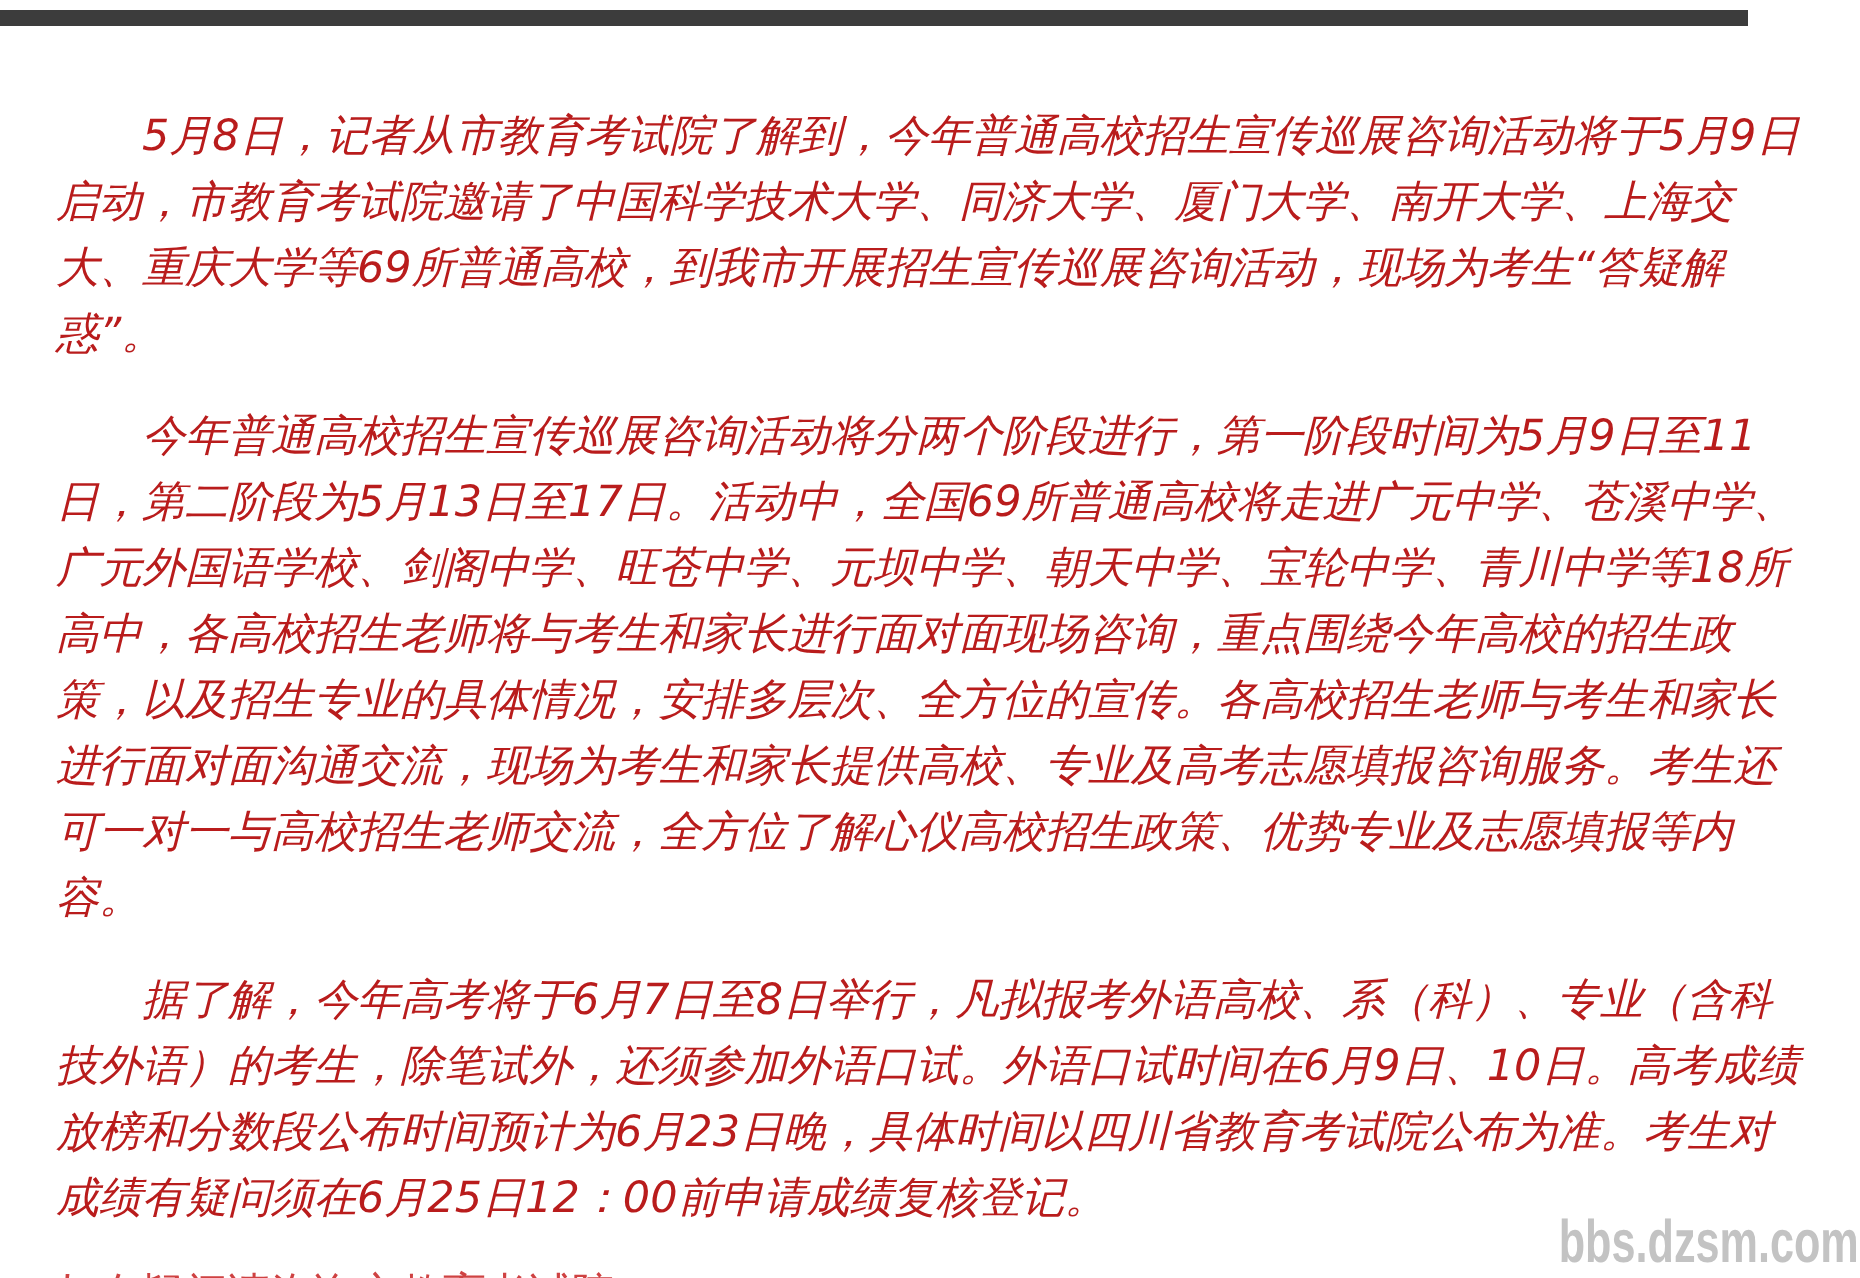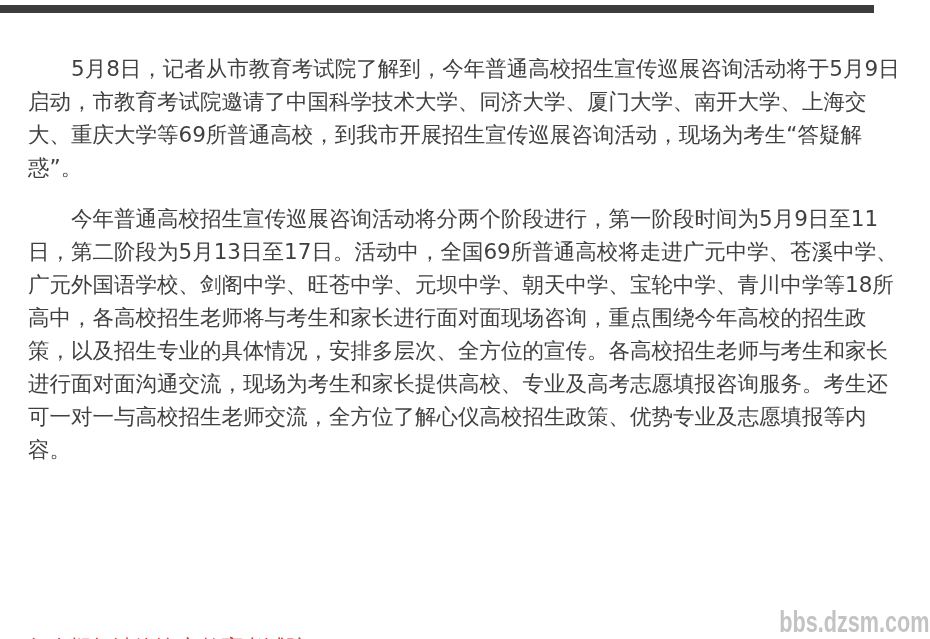--- a/index.html
+++ b/index.html
@@ -68,31 +68,35 @@
     transform-origin: 100% 50%;
     white-space: nowrap;
   }
 </style>
 </head>
 <body>
 
 <div class="page">
   <div class="top-bar" style="background: rgb(60, 60, 60);"></div>
 
-  <div class="article" style="color: #404040;">
+  <div class="article" style="color: #b91c1c; font-style: italic;">
     <p class="para">　　5月8日，记者从市教育考试院了解到，今年普通高校招生宣传巡展咨询活动将于5月9日
 启动，市教育考试院邀请了中国科学技术大学、同济大学、厦门大学、南开大学、上海交
 大、重庆大学等69所普通高校，到我市开展招生宣传巡展咨询活动，现场为考生“答疑解
 惑”。</p>
     <p class="para">　　今年普通高校招生宣传巡展咨询活动将分两个阶段进行，第一阶段时间为5月9日至11
 日，第二阶段为5月13日至17日。活动中，全国69所普通高校将走进广元中学、苍溪中学、
 广元外国语学校、剑阁中学、旺苍中学、元坝中学、朝天中学、宝轮中学、青川中学等18所
 高中，各高校招生老师将与考生和家长进行面对面现场咨询，重点围绕今年高校的招生政
 策，以及招生专业的具体情况，安排多层次、全方位的宣传。各高校招生老师与考生和家长
 进行面对面沟通交流，现场为考生和家长提供高校、专业及高考志愿填报咨询服务。考生还
 可一对一与高校招生老师交流，全方位了解心仪高校招生政策、优势专业及志愿填报等内
 容。</p>
+    <p class="para">　　据了解，今年高考将于6月7日至8日举行，凡拟报考外语高校、系（科）、专业（含科
+技外语）的考生，除笔试外，还须参加外语口试。外语口试时间在6月9日、10日。高考成绩
+放榜和分数段公布时间预计为6月23日晚，具体时间以四川省教育考试院公布为准。考生对
+成绩有疑问须在6月25日12：00前申请成绩复核登记。</p>
   </div>
 
   <div class="clipped-line" style="color: rgb(207, 66, 66);">如有疑问请咨询市教育考试院。</div>
 
   <div class="watermark" style="color: rgb(195, 195, 195);">bbs.dzsm.com</div>
 </div>
 
 </body></html>

